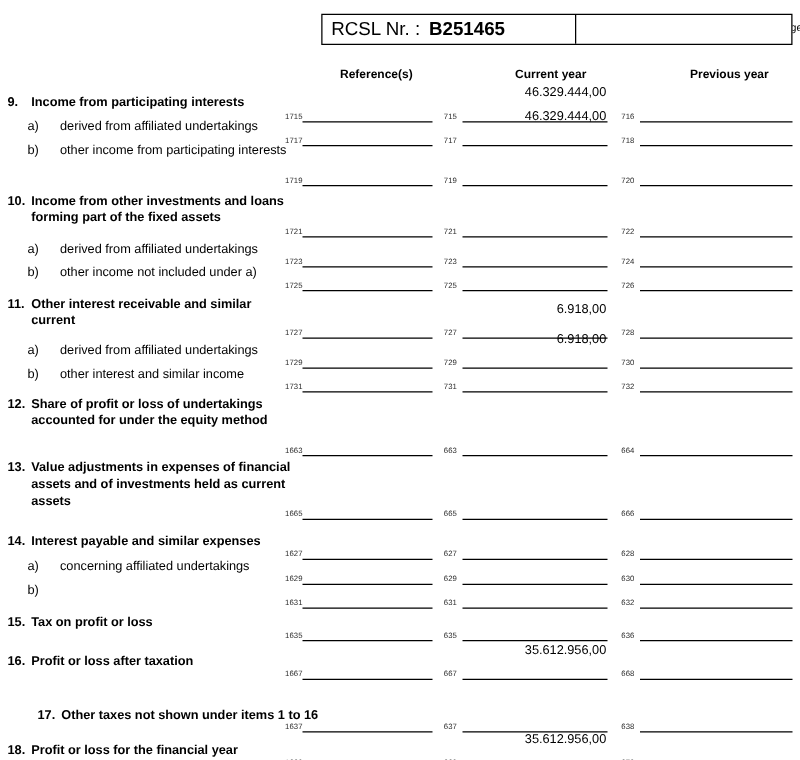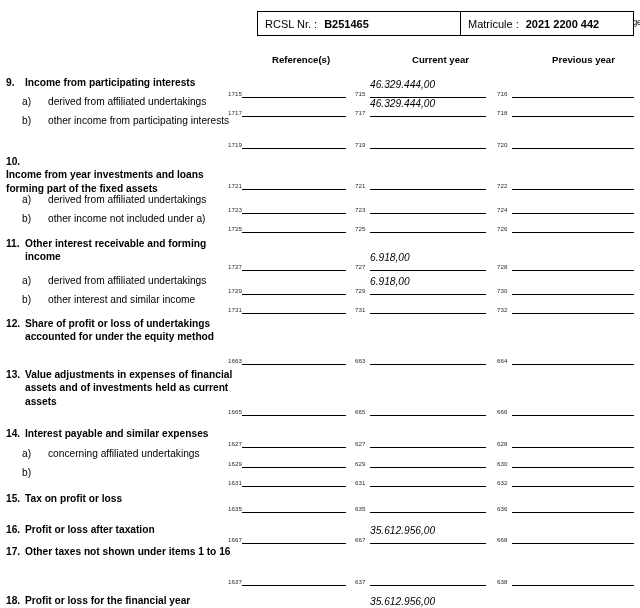--- a/index.html
+++ b/index.html
@@ -40,21 +40,21 @@
     left: 257px; top: 11px;
     width: 377px; height: 25px;
     border: 1.6px solid #000;
     background: #fff;
     display: flex;
   }
   #ident-box .cell {
     display: flex;
     align-items: center;
     height: 100%;
-    font-size: 11px;
+    font-size: 15px;
     white-space: nowrap;
     padding-left: 7px;
   }
   #rcsl-cell { width: 203px; border-right: 1.4px solid #000; }
   #matr-cell { flex: 1; }
   .ident-label { font-weight: 400; }
   .ident-value { font-weight: 600; margin-left: 7px; }
 
   
   #col-headers {
@@ -122,24 +122,24 @@
     white-space: nowrap;
   }
   .field .rule {
     position: absolute;
     bottom: 0;
     height: 0;
     border-bottom: 1.3px solid #000;
   }
   .field .val {
     position: absolute;
-    bottom: 8px;
+    bottom: 18px;
     font-size: 10.2px;
+    text-align: right;
     white-space: nowrap;
-    font-style: italic;
   }
 
   
   .col-ref  { left: 228px; width: 118px; }
   .col-ref  .rule { left: 14px; right: 0; }
   .col-ref  .val  { left: 14px; right: 1px; }
 
   .col-cur  { left: 355px; width: 131px; }
   .col-cur  .rule { left: 15px; right: 0; }
   .col-cur  .val  { left: 15px; right: 1px; }
@@ -154,24 +154,20 @@
 <div id="doc-meta">
   <span id="doc-id">MKBBUFP20220325T08222701_003</span>
   <span id="page-no">Page  2/2</span>
 </div>
 
 <div id="ident-box">
   <div class="cell" id="rcsl-cell">
     <span class="ident-label">RCSL Nr. :</span>
     <span class="ident-value">B251465</span>
   </div>
-  <div class="cell" id="matr-cell">
-    <span class="ident-label">Matricule :</span>
-    <span class="ident-value">2021 2200 442</span>
-  </div>
 </div>
 
 <div id="col-headers">
   <div id="hdr-ref">Reference(s)</div>
   <div id="hdr-cur">Current year</div>
   <div id="hdr-prev">Previous year</div>
 </div>
 
 <div id="items">
     <div class="item-block" style="position: absolute; top: 0px; left: 0px;">
@@ -231,23 +227,23 @@
         <span class="rule"></span>
         <span class="val"></span>
       </div>
       <div class="field col-prev" style="top: 59px;">
         <span class="code">720</span>
         <span class="rule"></span>
         <span class="val"></span>
       </div>
     </div>
     <div class="item-block" style="position: absolute; top: 0px; left: 0px;">
-      <div class="lbl main" style="top: 79px; flex-direction: column;">
+      <div class="lbl main" style="top: 79px;">
         <span class="num">10.</span>
-        <span class="txt">Income from year investments and loans forming part of the fixed assets</span>
+        <span class="txt">Income from other investments and loans forming part of the fixed assets</span>
       </div>
       <div class="field col-ref" style="top: 100px;">
         <span class="code">1721</span>
         <span class="rule"></span>
         <span class="val"></span>
       </div>
       <div class="field col-cur" style="top: 100px;">
         <span class="code">721</span>
         <span class="rule"></span>
         <span class="val"></span>
@@ -296,21 +292,21 @@
       </div>
       <div class="field col-prev" style="top: 143px;">
         <span class="code">726</span>
         <span class="rule"></span>
         <span class="val"></span>
       </div>
     </div>
     <div class="item-block" style="position: absolute; top: 0px; left: 0px;">
       <div class="lbl main" style="top: 161px;">
         <span class="num">11.</span>
-        <span class="txt">Other interest receivable and forming income</span>
+        <span class="txt">Other interest receivable and similar current</span>
       </div>
       <div class="field col-ref" style="top: 181px;">
         <span class="code">1727</span>
         <span class="rule"></span>
         <span class="val"></span>
       </div>
       <div class="field col-cur" style="top: 181px;">
         <span class="code">727</span>
         <span class="rule"></span>
         <span class="val">6.918,00</span>
@@ -503,21 +499,21 @@
         <span class="rule"></span>
         <span class="val">35.612.956,00</span>
       </div>
       <div class="field col-prev" style="top: 454px;">
         <span class="code">668</span>
         <span class="rule"></span>
         <span class="val"></span>
       </div>
     </div>
     <div class="item-block" style="position: absolute; top: 0px; left: 0px;">
-      <div class="lbl main" style="top: 469px;">
+      <div class="lbl main" style="top: 490px; margin-left: 24px;">
         <span class="num">17.</span>
         <span class="txt">Other taxes not shown under items 1 to 16</span>
       </div>
       <div class="field col-ref" style="top: 496px;">
         <span class="code">1637</span>
         <span class="rule"></span>
         <span class="val"></span>
       </div>
       <div class="field col-cur" style="top: 496px;">
         <span class="code">637</span>

